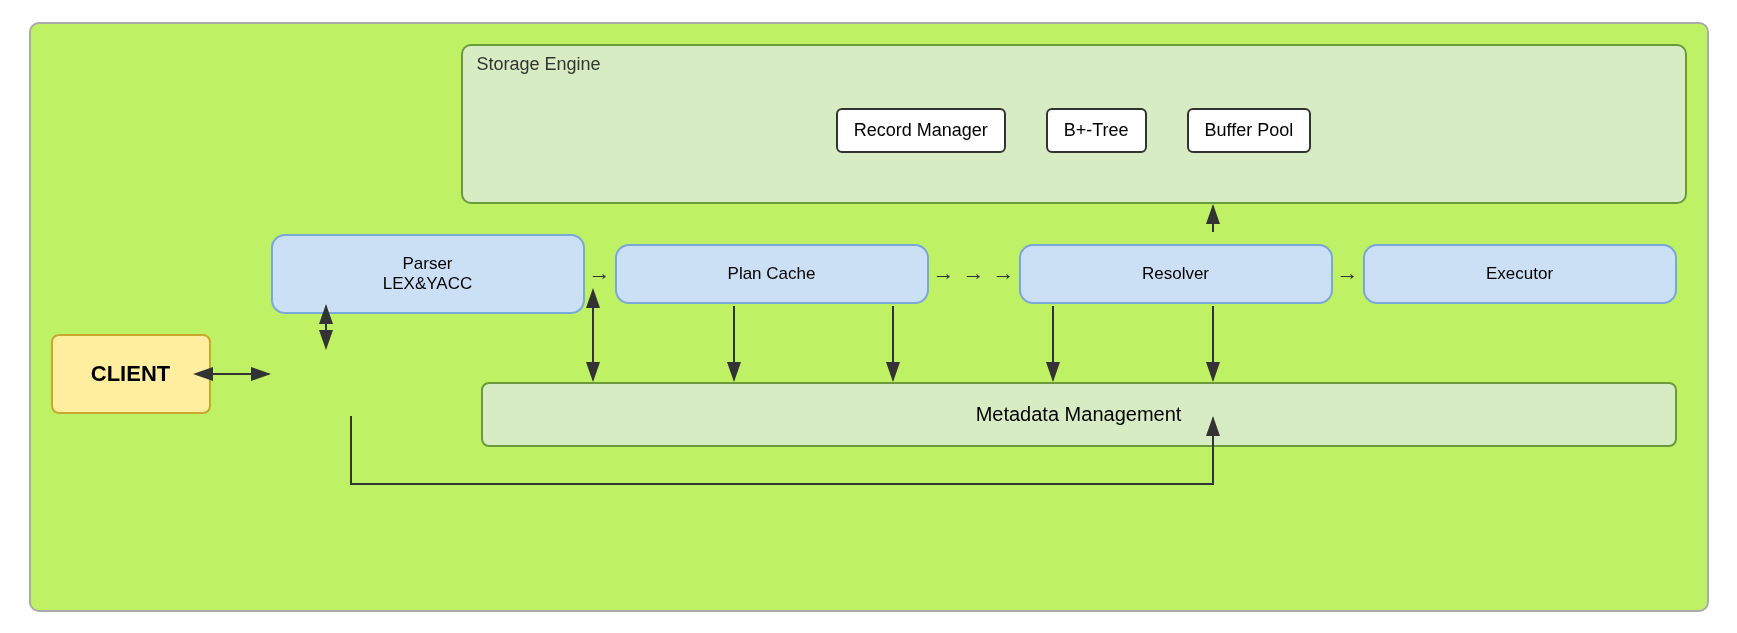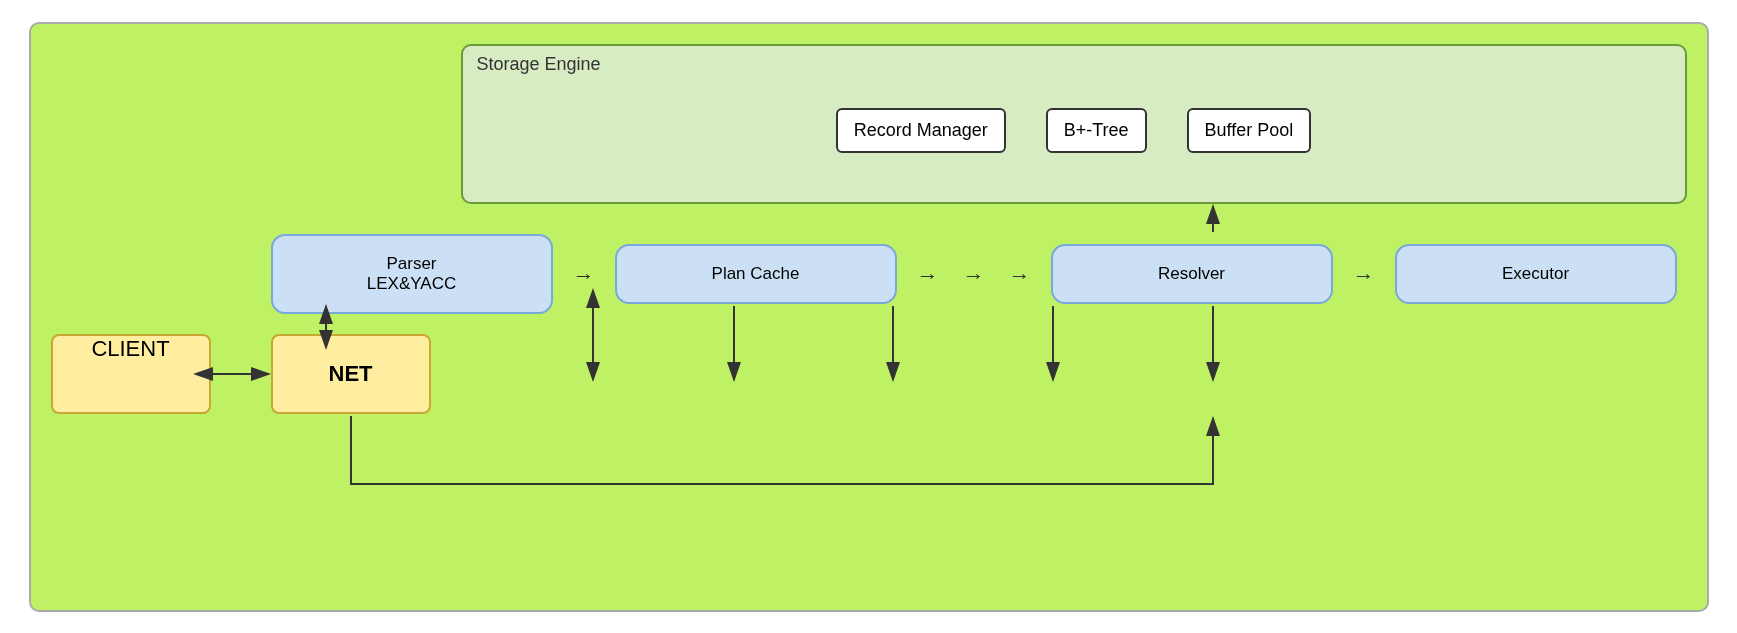--- a/index.html
+++ b/index.html
@@ -65,21 +65,21 @@
     }
 
     
     .pipeline-row {
       position: absolute;
       top: 210px;
       left: 240px;
       right: 30px;
       display: flex;
       align-items: center;
-      gap: 16px;
+      gap: 0;
     }
 
     .pipeline-box {
       border: 2px solid #7aa8d8;
       border-radius: 14px;
       background: #cce0f5;
       padding: 18px 0;
       font-size: 17px;
       text-align: center;
       flex: 1;
@@ -131,23 +131,24 @@
     .client-box {
       position: absolute;
       top: 310px;
       left: 20px;
       width: 160px;
       height: 80px;
       border: 2px solid #c8a830;
       border-radius: 8px;
       background: #ffeea0;
       display: flex;
+      align-items: center;
       justify-content: center;
       font-size: 22px;
-      font-weight: normal;
+      font-weight: bold;
     }
 
     
     .arrows-svg {
       position: absolute;
       top: 0;
       left: 0;
       width: 100%;
       height: 100%;
       pointer-events: none;
@@ -179,24 +180,24 @@
     <div class="pipeline-arrow">→</div>
     <div class="pipeline-box">Plan Cache</div>
     <div class="pipeline-arrow">→</div>
     <div class="pipeline-arrow">→</div>
     <div class="pipeline-arrow">→</div>
     <div class="pipeline-box">Resolver</div>
     <div class="pipeline-arrow">→</div>
     <div class="pipeline-box">Executor</div>
   </div>
 
-
-  <div class="net-box">
-    <span>NET</span>
-  </div>
+  <div class="metadata-box">
+    <span>Metadata Management</span>
+  </div>
+
 
   <div class="client-box">
     <span>CLIENT</span>
   </div>
 
   <svg class="arrows-svg" xmlns="http://www.w3.org/2000/svg">
     <defs>
       <marker id="arrowhead" markerWidth="10" markerHeight="7" refX="9" refY="3.5" orient="auto">
         <polygon points="0 0, 10 3.5, 0 7" fill="#333"></polygon>
       </marker>

